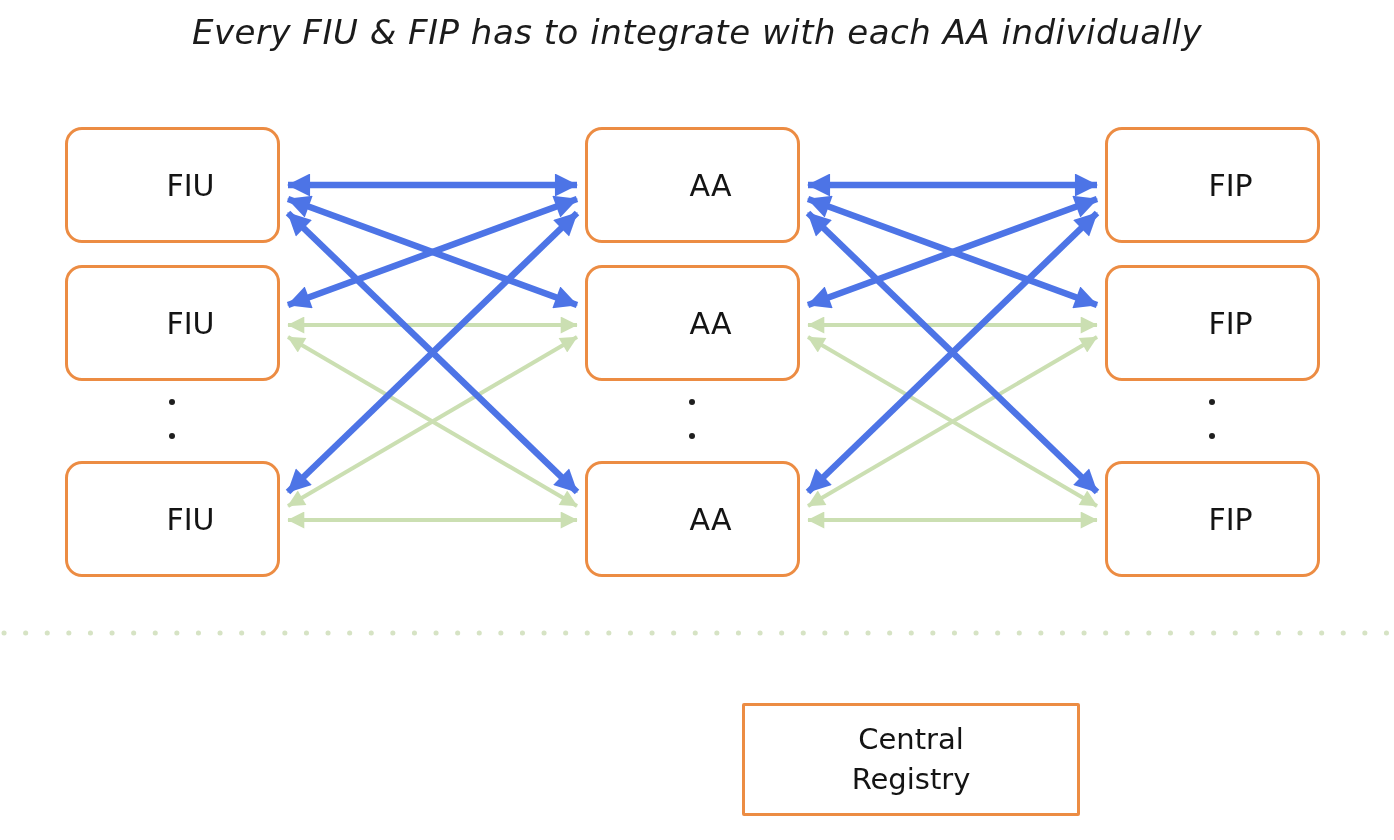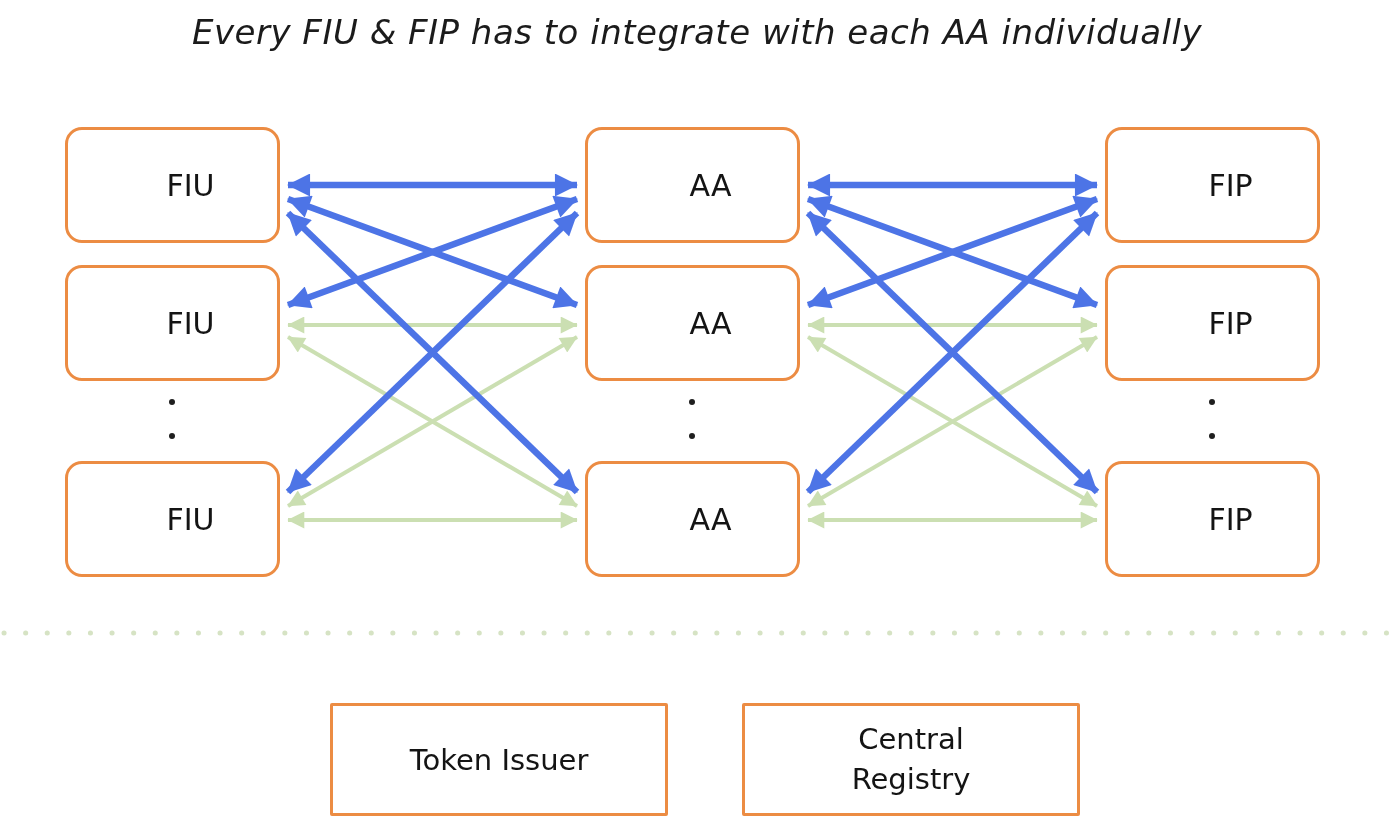--- a/index.html
+++ b/index.html
@@ -107,20 +107,17 @@
     <span>FIP</span>
   </div>
   <div class="node" style="left:1105px;top:461px;">
     <span>FIP</span>
   </div>
   <div class="ellipsis" style="left:1209px;top:399px;">
     <span class="dot"></span>
     <span class="dot"></span>
   </div>
 
-  <div class="legend-box" style="left:330px;top:703px;width:338px;height:113px;">
-    <span class="wrap">Token Issuer</span>
-  </div>
   <div class="legend-box" style="left:742px;top:703px;width:338px;height:113px;">
     <span class="narrow">Central Registry</span>
   </div>
 
 </div>
 
 </body></html>

